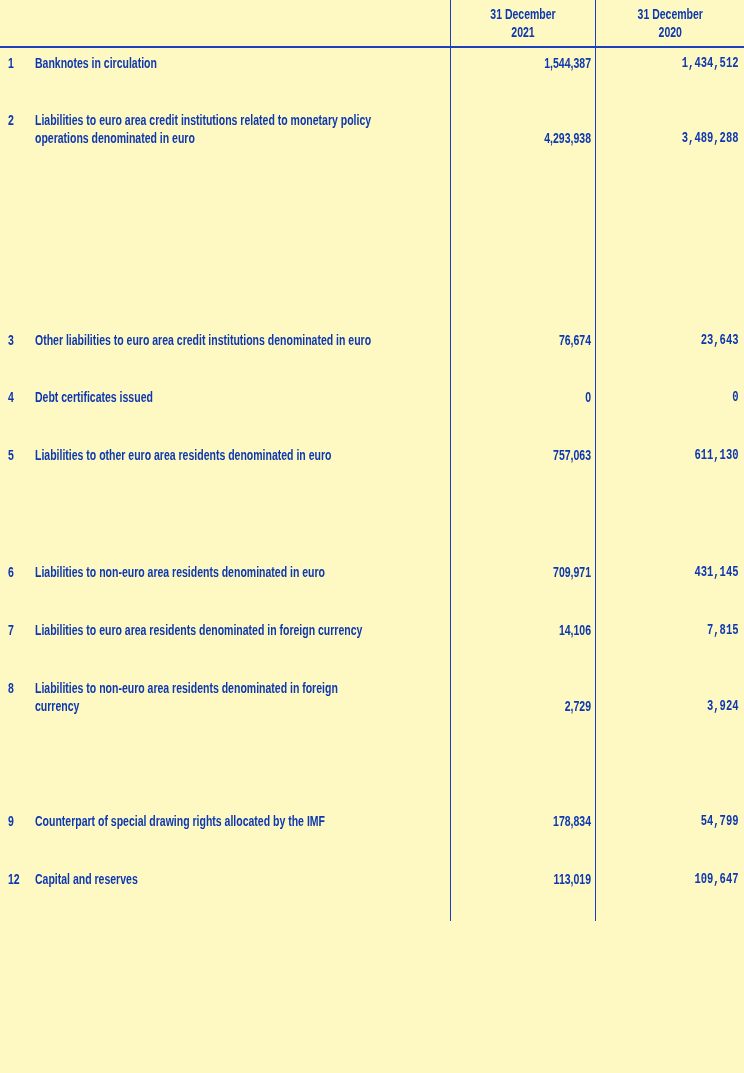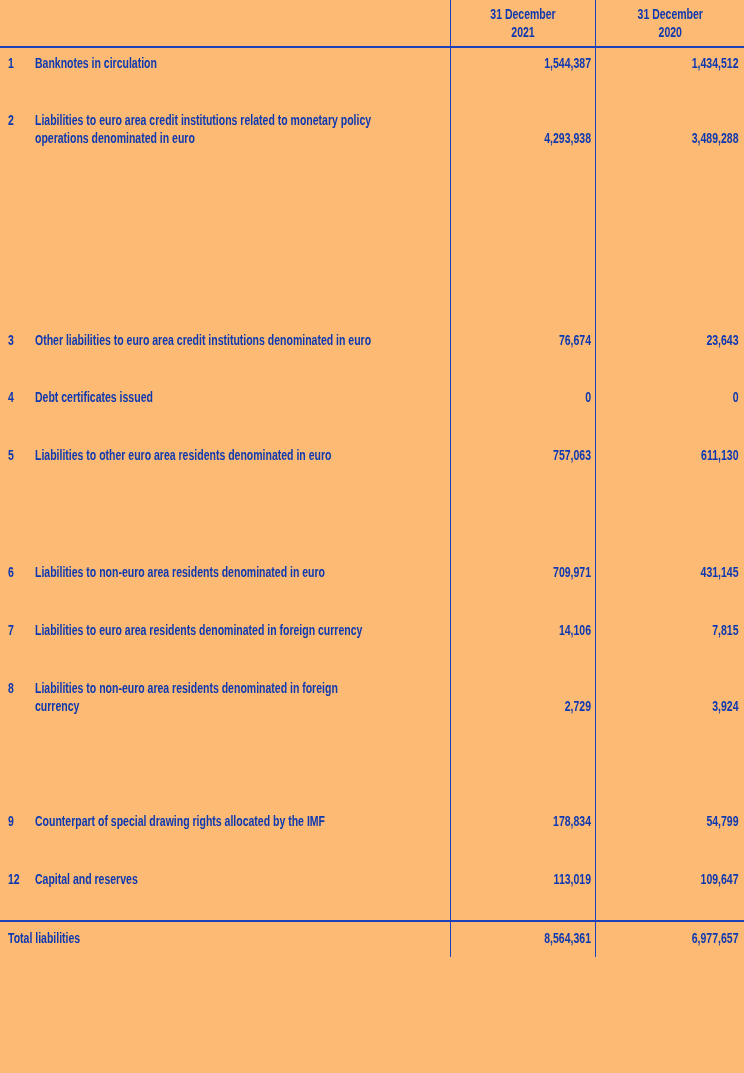--- a/index.html
+++ b/index.html
@@ -4,21 +4,21 @@
 <style>
   html, body {
     margin: 0;
     padding: 0;
     background: #ffffff;
   }
   .page {
     position: relative;
     width: 744px;
     height: 1073px;
-    background: #fdba74;
+    background: #fef9c3;
     overflow: hidden;
     font-family: "Liberation Sans", sans-serif;
   }
   table.bs {
     border-collapse: collapse;
     table-layout: fixed;
     width: 744px;
   }
   col.c-num   { width: 35px; }
   col.c-label { width: 415px; }
@@ -60,21 +60,21 @@
     border-bottom: 2px solid #1d41bb;
     padding-top: 5px;
     height: 47px;
     box-sizing: border-box;
   }
 
   
   tbody td { padding-top: 6px; }
   td.cell-num   { padding-left: 8px; }
   td.cell-val1  { padding-right: 4px; }
-  td.cell-val2  { padding-right: 6px; }
+  td.cell-val2  { padding-right: 6px; font-family: Liberation Mono, monospace; }
   td.v2nd       { padding-top: 24px; } 
 
   tr.rh1  { height: 58px; }
   tr.rh2  { height: 220px; }
   tr.rh3  { height: 57px; }
   tr.rh4  { height: 58px; }
   tr.rh5  { height: 117px; }
   tr.rh6  { height: 58px; }
   tr.rh7  { height: 58px; }
   tr.rh8  { height: 133px; }
@@ -252,26 +252,15 @@
         <td>
             <div class="tx">Capital and reserves</div>
           </td>
         <td class="vline cell-val1">
             <div class="tx-r">113,019</div>
           </td>
         <td class="vline cell-val2">
             <div class="tx-r">109,647</div>
           </td>
       </tr>
-      <tr class="total-row">
-        <td class="cell-total-label" colspan="2">
-            <div class="tx">Total liabilities</div>
-          </td>
-        <td class="vline cell-val1">
-            <div class="tx-r">8,564,361</div>
-          </td>
-        <td class="vline cell-val2">
-            <div class="tx-r">6,977,657</div>
-          </td>
-      </tr>
     </tbody>
   </table>
 </div>
 
 </body></html>

